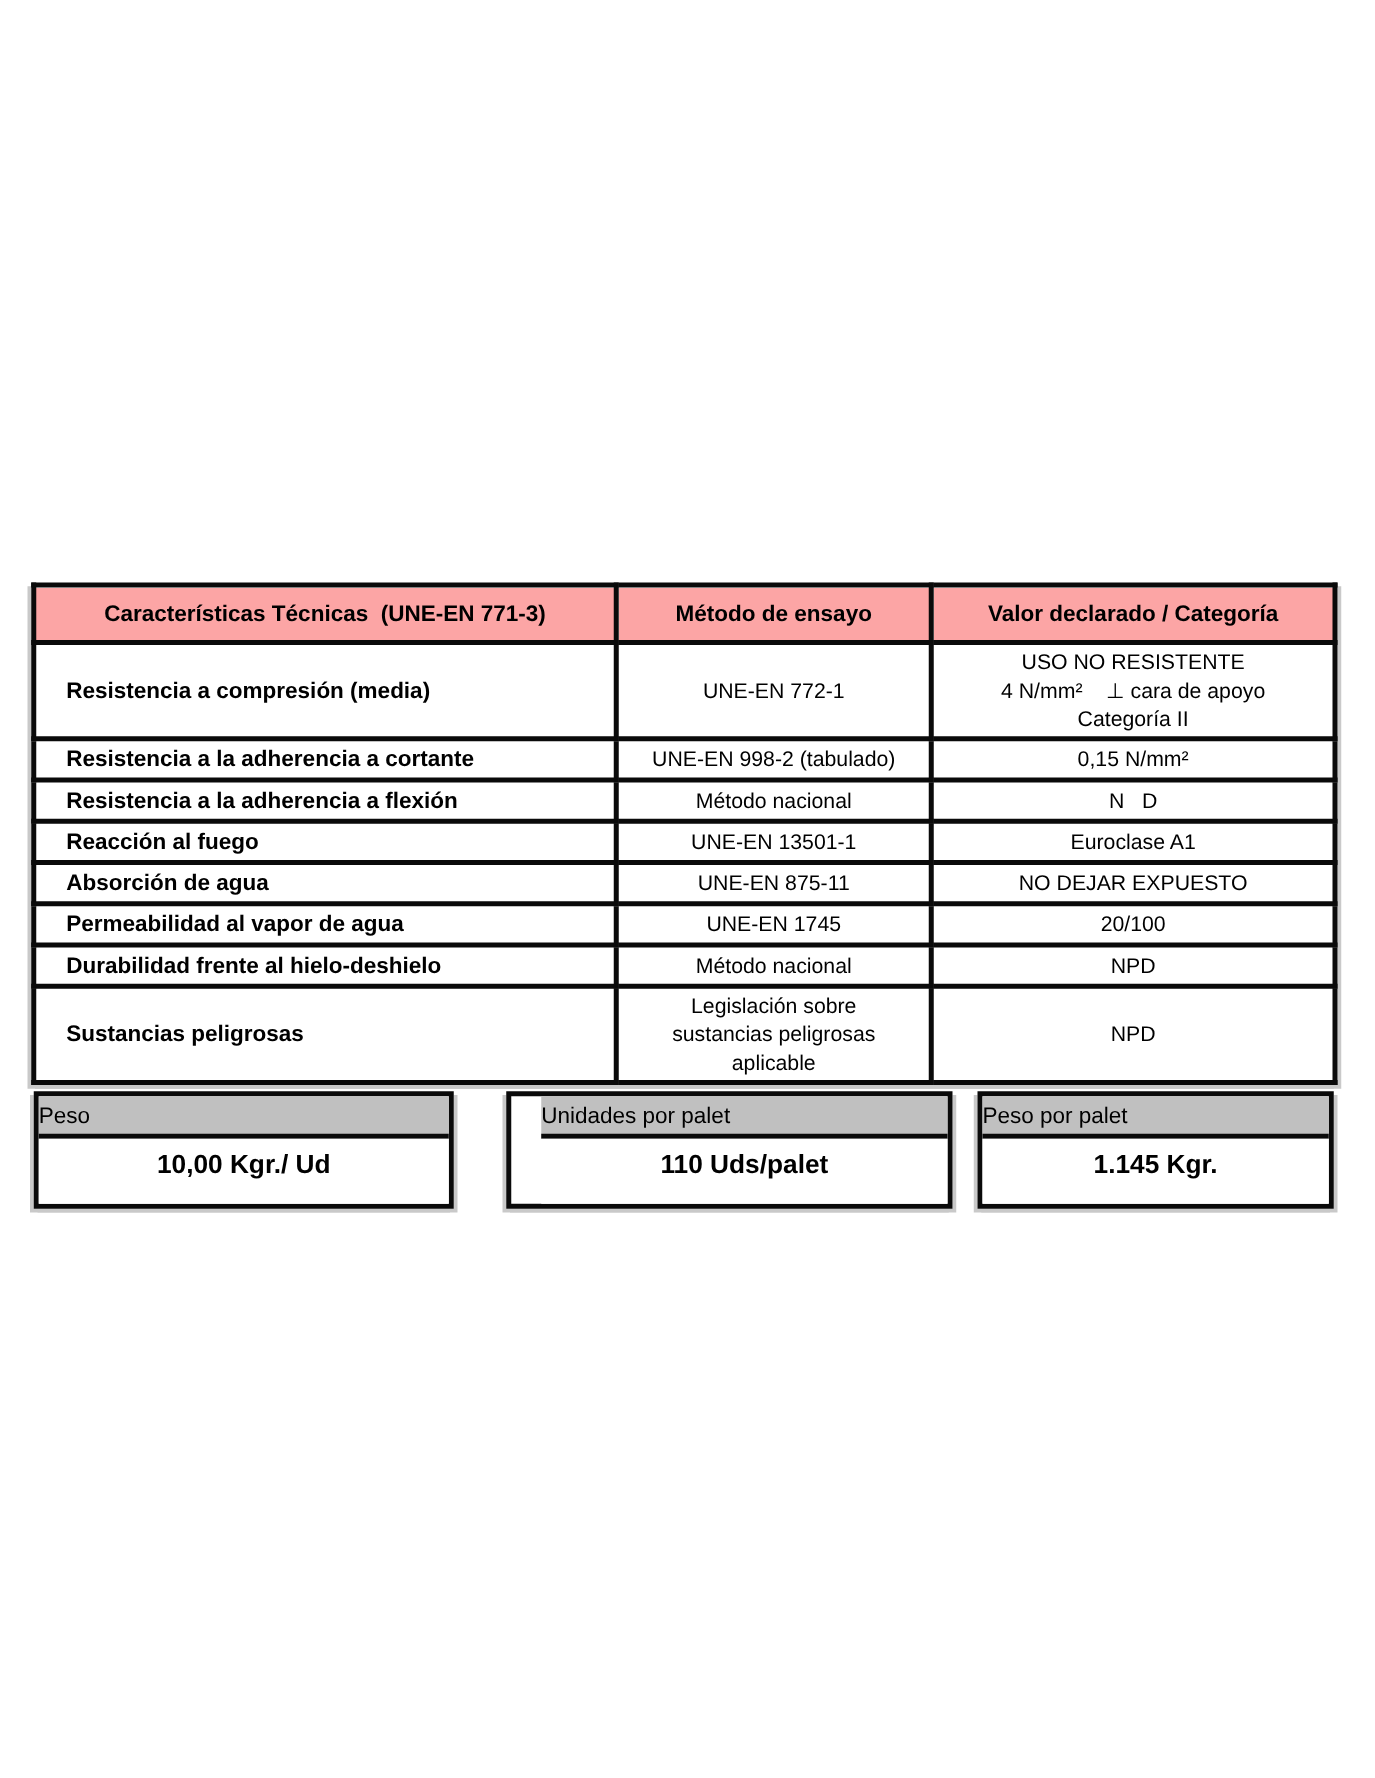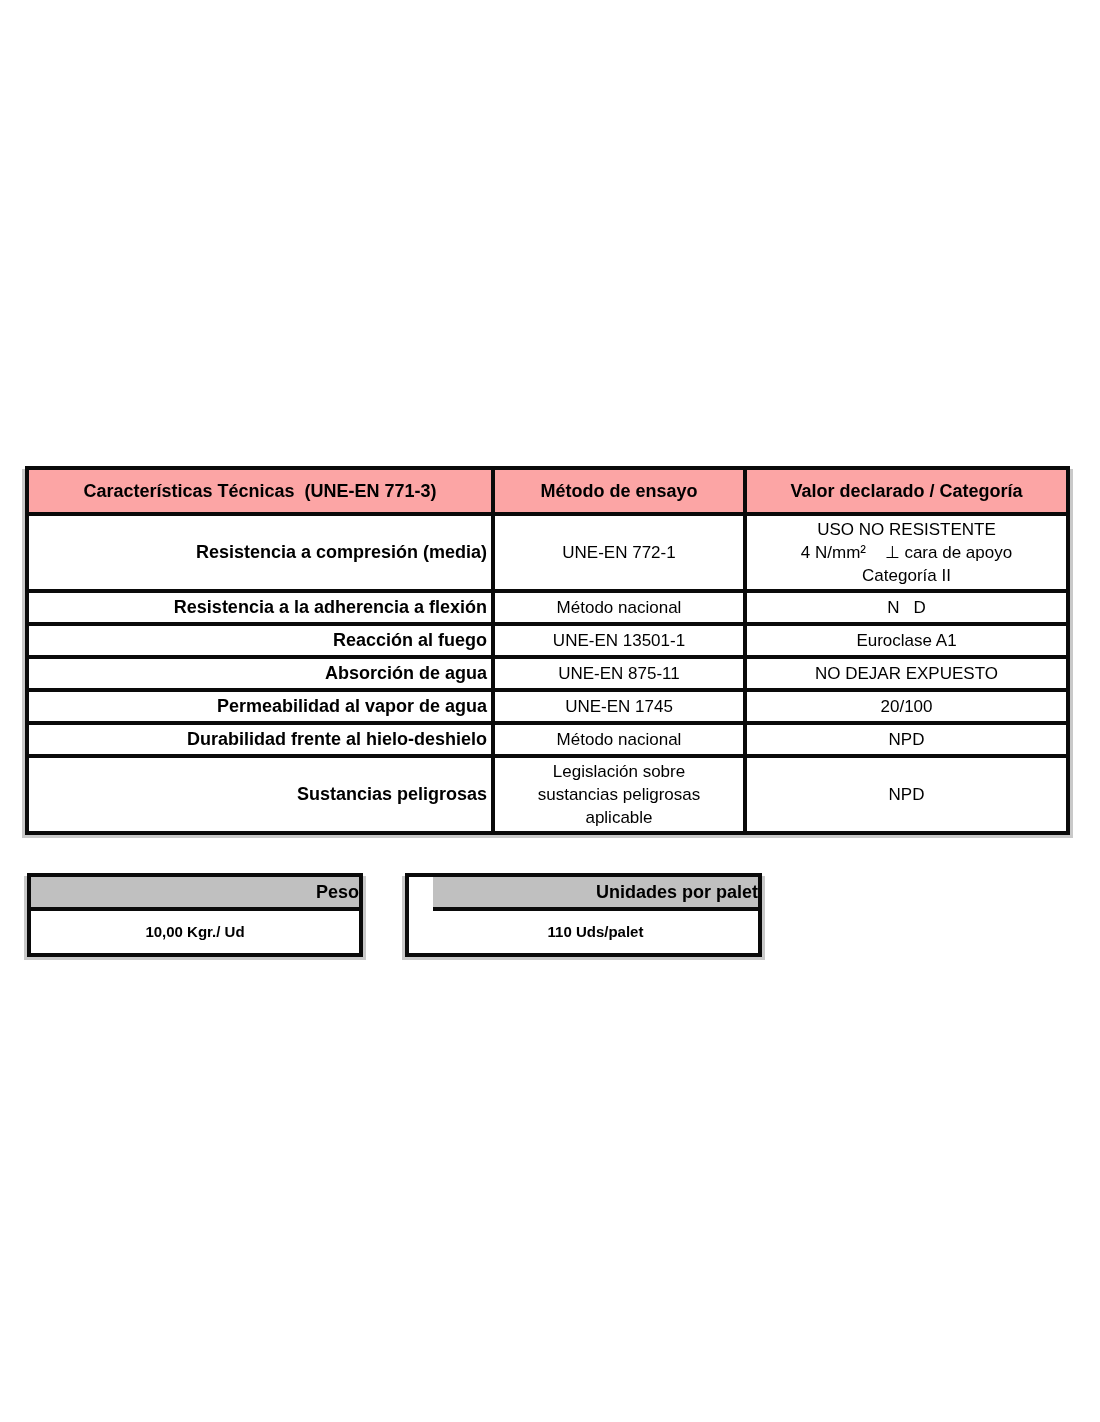--- a/index.html
+++ b/index.html
@@ -51,21 +51,21 @@
   }
   table.main td {
     font-size: 17px;
     text-align: center;
     vertical-align: middle;
     padding: 2px 4px;
     line-height: 23px;
     margin-top: 44px;
   }
   table.main td.char {
-    text-align: right;
+    text-align: left;
     padding-left: 24px;
     font-weight: bold;
     font-size: 18px;
   }
   table.main tr.r-std td { height: 25px; }
   table.main tr.r-tall td { height: 66px; }
   .multiline { white-space: pre-line; }
 
   
   .mini {
@@ -73,30 +73,30 @@
     top: 873px;
     border: 4px solid #0a0a0a;
     background: #ffffff;
     box-shadow: -3px 3px 0 0 #c9c9c9, 3px 3px 0 0 #c9c9c9;
   }
   .mini .mini-header {
     background: #c0c0c0;
     border-bottom: 4px solid #0a0a0a;
     height: 30px;
     line-height: 30px;
-    text-align: right;
-    font-weight: bold;
+    text-align: left;
+    font-weight: normal;
     font-size: 18px;
   }
   .mini .mini-value {
-    height: 42px;
+    height: 52px;
     line-height: 42px;
     text-align: center;
     font-weight: bold;
-    font-size: 15px;
+    font-size: 21px;
     background: #ffffff;
   }
   .mini.peso        { left: 27px;  width: 328px; }
   .mini.unidades    { left: 405px; width: 325px; padding-left: 24px; }
   .mini.peso-palet  { left: 782px; width: 277px; }
 </style>
 </head>
 <body>
 
 <div class="page">
@@ -115,20 +115,25 @@
           <th>Valor declarado / Categoría</th>
         </tr>
       </thead>
       <tbody>
         <tr class="r-tall">
           <td class="char">Resistencia a compresión (media)</td>
           <td>UNE-EN 772-1</td>
           <td class="multiline">USO NO RESISTENTE
 4 N/mm²&nbsp;&nbsp;&nbsp;&nbsp;⊥ cara de apoyo
 Categoría II</td>
+        </tr>
+        <tr class="r-std">
+          <td class="char">Resistencia a la adherencia a cortante</td>
+          <td>UNE-EN 998-2 (tabulado)</td>
+          <td>0,15 N/mm²</td>
         </tr>
         <tr class="r-std">
           <td class="char">Resistencia a la adherencia a flexión</td>
           <td>Método nacional</td>
           <td>N&nbsp;&nbsp;&nbsp;D</td>
         </tr>
         <tr class="r-std">
           <td class="char">Reacción al fuego</td>
           <td>UNE-EN 13501-1</td>
           <td>Euroclase A1</td>
@@ -162,14 +167,18 @@
   <div class="mini peso">
     <div class="mini-header">Peso</div>
     <div class="mini-value">10,00 Kgr./ Ud</div>
   </div>
 
   <div class="mini unidades">
     <div class="mini-header">Unidades por palet</div>
     <div class="mini-value">110 Uds/palet</div>
   </div>
 
+  <div class="mini peso-palet">
+    <div class="mini-header">Peso por palet</div>
+    <div class="mini-value">1.145 Kgr.</div>
+  </div>
 
 </div>
 
 </body></html>

